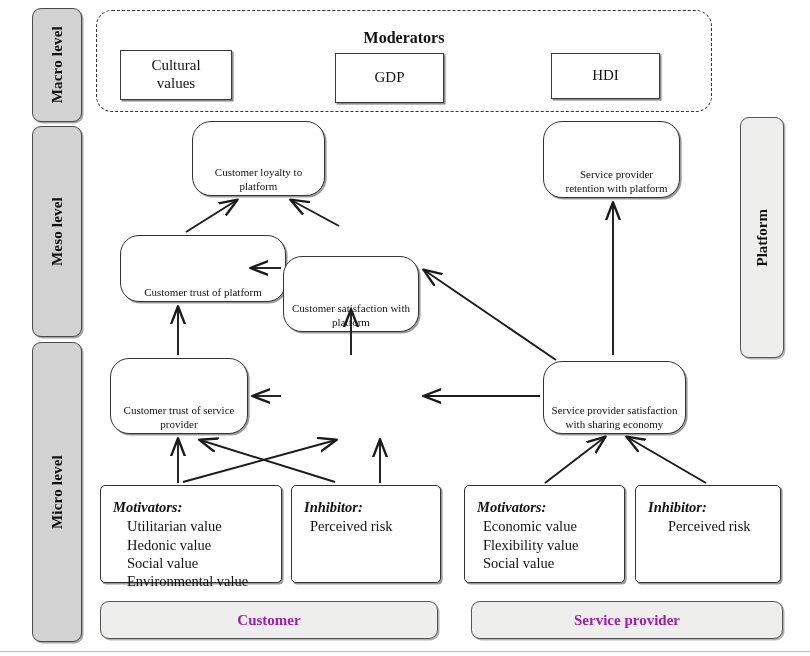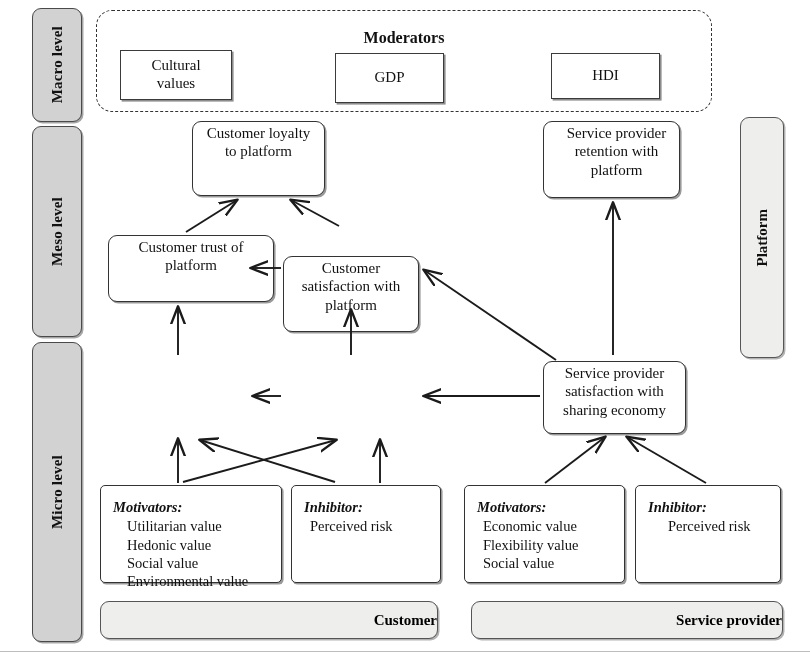--- a/index.html
+++ b/index.html
@@ -84,27 +84,27 @@
     text-align: center;
     font-size: 15px;
     line-height: 1.18;
     color: #111;
   }
   
   .node {
     position: absolute;
     border: 1.5px solid #333;
     background: #fff;
-    border-radius: 9px;
+    border-radius: 19px;
     box-shadow: 1.6px 1.6px 0 rgba(0,0,0,0.4);
     display: flex;
-    align-items: flex-start;
+    align-items: flex-end;
     justify-content: center;
     text-align: center;
-    font-size: 15px;
+    font-size: 11px;
     line-height: 1.22;
     color: #111;
     padding: 2px 6px;
     box-sizing: border-box;
   }
   
   .listbox {
     position: absolute;
     border: 1.5px solid #333;
     background: #fff;
@@ -130,24 +130,24 @@
   .listbox.center-items .items { padding-left: 20px; }
   
   .actorbar {
     position: absolute;
     background: #eeeeec;
     border: 1.4px solid #555;
     border-radius: 9px;
     box-shadow: 1.5px 1.5px 0 rgba(0,0,0,0.3);
     display: flex;
     align-items: center;
-    justify-content: flex-end;
+    justify-content: center;
     font-weight: bold;
     font-size: 15px;
-    color: #000000;
+    color: #a21caf;
   }
   
   #arrows {
     position: absolute;
     left: 0; top: 0;
     width: 810px; height: 656px;
     pointer-events: none;
   }
   .baseline {
     position: absolute;
@@ -198,28 +198,31 @@
   </div>
 
   <div class="node" style="left:192px; top:121px; width:133px; height:75px;">
     <span>Customer loyalty to platform</span>
   </div>
 
   <div class="node" style="left:543px; top:121px; width:137px; height:77px;padding-left:16px;">
     <span>Service provider retention with platform</span>
   </div>
 
-  <div class="node" style="left:108px; top:235px; width:166px; height:67px;">
+  <div class="node" style="left:120px; top:235px; width:166px; height:67px;">
     <span>Customer trust of platform</span>
   </div>
 
   <div class="node" style="left:283px; top:229px; width:136px; height:76px;margin-top:27px;">
     <span>Customer satisfaction with platform</span>
   </div>
 
+  <div class="node" style="left:110px; top:358px; width:138px; height:76px;">
+    <span>Customer trust of service provider</span>
+  </div>
 
 
   <div class="node" style="left:543px; top:361px; width:143px; height:73px;">
     <span>Service provider satisfaction with sharing economy</span>
   </div>
 
   <div class="listbox" style="left:100px; top:485px; width:182px; height:98px;">
     <span class="hdr">Motivators:</span>
     <span class="items">
       <div>Utilitarian value</div>

